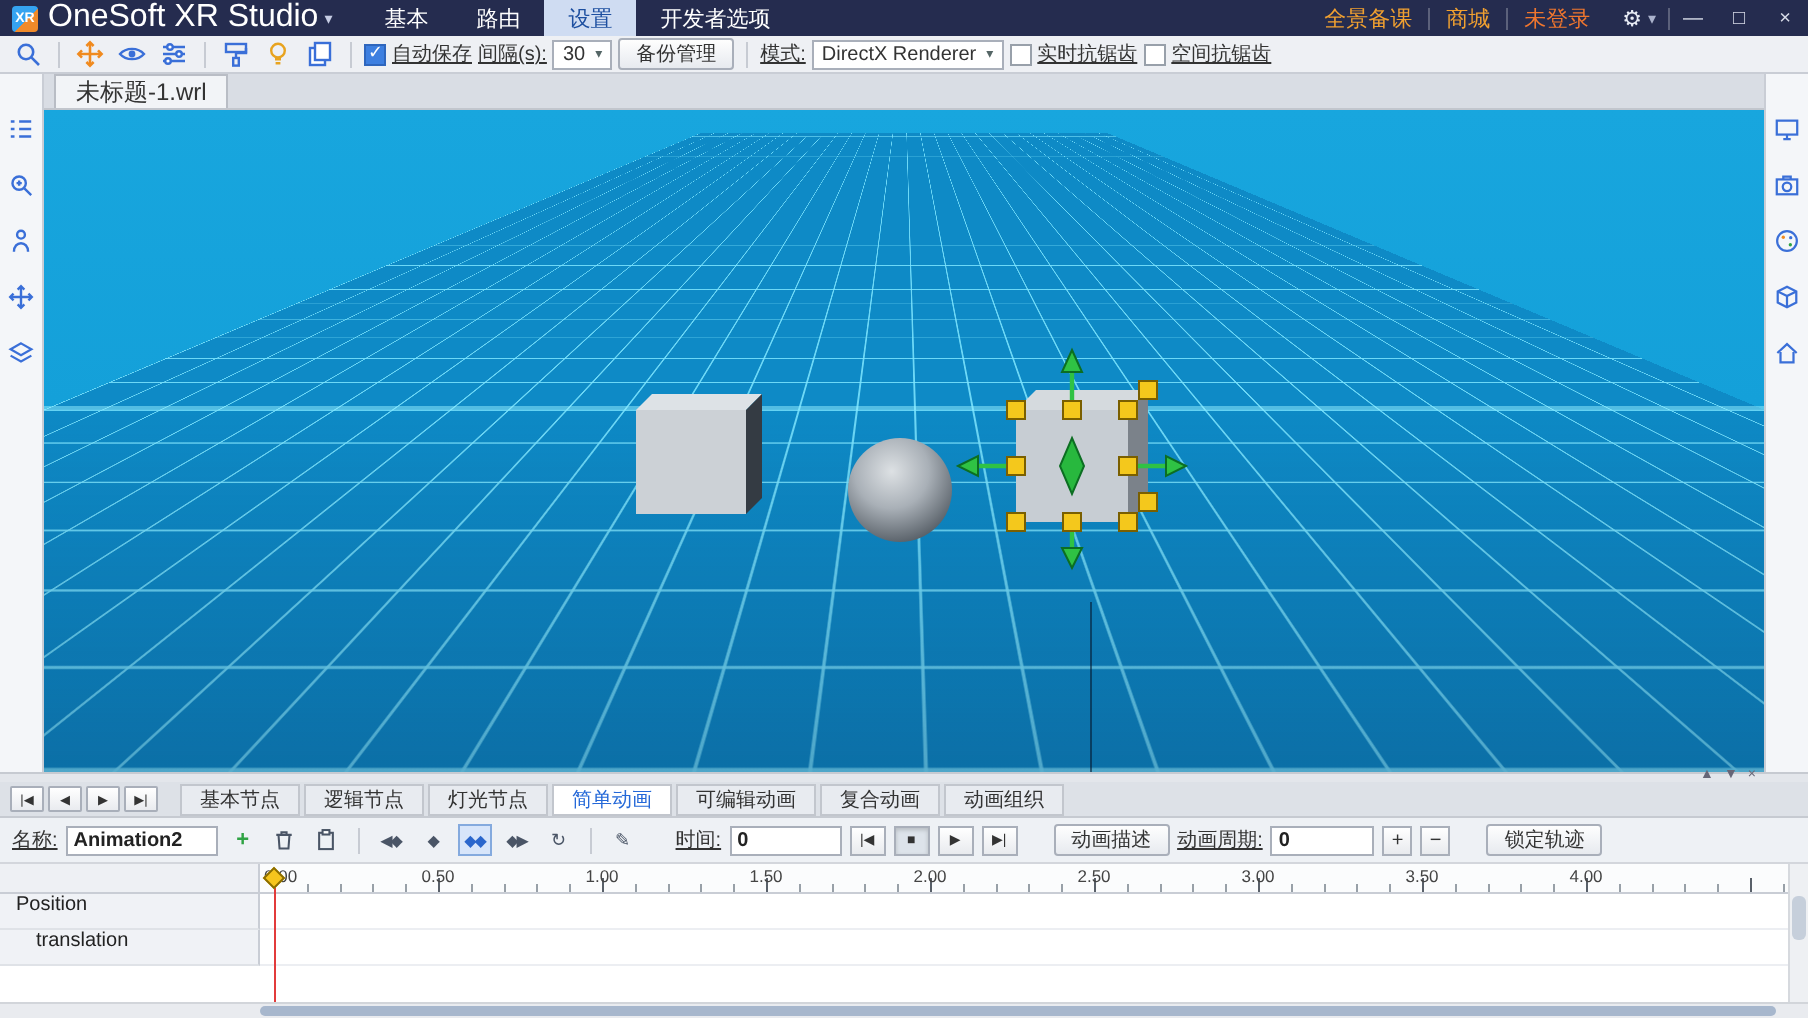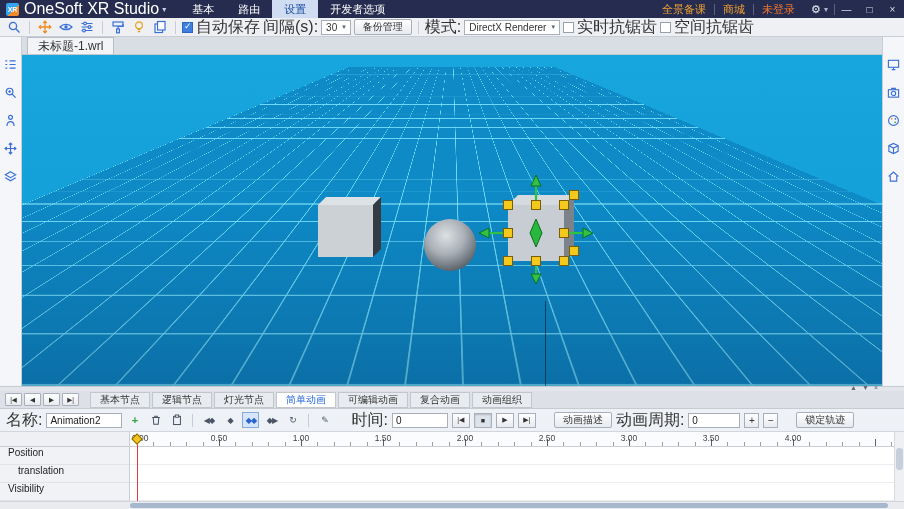--- a/index.html
+++ b/index.html
@@ -29,21 +29,21 @@
 
   
   .toolbar{position:absolute;top:18px;left:0;right:0;height:19px;background:#eef0f4;
            border-bottom:1px solid #c9cdd5;display:flex;align-items:center;padding:0 5px;gap:3px;}
   .ticon{width:18px;height:16px;display:flex;align-items:center;justify-content:center;flex:0 0 auto;}
   .tsep{width:1px;height:13px;background:#c7cbd3;margin:0 3px;flex:0 0 auto;}
   .chk-row{display:flex;align-items:center;gap:3px;white-space:nowrap;}
   .chk{width:11px;height:11px;border:1px solid #98a0aa;background:#fff;position:relative;flex:0 0 auto;}
   .chk.checked{background:#3d7fe0;border-color:#2e66bd;}
   .chk.checked::after{content:"✓";position:absolute;left:1px;top:-2px;color:#fff;font-size:9px;}
-  .lbl{font-size:16px;color:#333;white-space:nowrap;}
+  .lbl{font-size:10px;color:#333;white-space:nowrap;text-decoration:underline;}
   .select{height:15px;background:#fff;border:1px solid #a9afba;display:flex;align-items:center;
           padding:0 4px;font-size:10px;gap:5px;white-space:nowrap;}
   .sel-caret{font-size:7px;color:#566;}
   .btn{height:16px;border:1px solid #a9afba;background:linear-gradient(#fefefe,#e7eaef);
        border-radius:2px;padding:0 8px;display:flex;align-items:center;font-size:10px;white-space:nowrap;}
 
   
   .left-rail,.right-rail{position:absolute;top:37px;bottom:123px;width:22px;background:#f4f6f9;
         display:flex;flex-direction:column;align-items:center;padding-top:20px;gap:13px;}
   .left-rail{left:0;border-right:1px solid #c9cdd5;}
@@ -86,21 +86,21 @@
   .mini-btn{width:17px;height:13px;border:1px solid #a9afba;background:linear-gradient(#fff,#e9ebef);
             font-size:6.5px;display:flex;align-items:center;justify-content:center;color:#333;border-radius:1px;}
   .mini-btn.grp-end{margin-right:9px;}
   .btab{height:16px;padding:0 9px;border:1px solid #c2c6cd;background:#e8ebf0;display:flex;
         align-items:center;font-size:10px;color:#333;white-space:nowrap;}
   .btab.active{background:#ffffff;color:#2468d8;}
 
   .anim-controls{position:absolute;top:23px;left:0;right:0;height:23px;background:#eef1f5;
                  border-bottom:1px solid #d3d6dc;display:flex;align-items:center;gap:4px;padding:0 6px;}
   .tinput{height:15px;border:1px solid #a9afba;background:#fff;font-size:10px;padding:0 3px;
-          font-family:"Liberation Sans",sans-serif;color:#222;}
+          font-family:"Liberation Sans",sans-serif;color:#222;font-weight:bold;}
   .in-name{width:76px;} .in-time{width:56px;} .in-period{width:52px;}
   .icon-btn{width:17px;height:16px;display:flex;align-items:center;justify-content:center;
             border:1px solid transparent;font-size:9px;color:#4a5566;flex:0 0 auto;}
   .icon-btn.green{color:#2fa344;font-size:11px;font-weight:bold;}
   .icon-btn.active{background:#d7e5fa;border-color:#84aade;color:#2a66cc;}
   .kf{font-size:8px;letter-spacing:-1px;}
   .tp-btn{width:18px;height:15px;border:1px solid #a9afba;background:linear-gradient(#fff,#e8eaee);
           display:flex;align-items:center;justify-content:center;font-size:7px;color:#333;flex:0 0 auto;}
   .tp-btn.pressed{background:#dde3ea;box-shadow:inset 0 1px 2px rgba(0,0,0,.18);}
   .pm-btn{width:15px;height:15px;border:1px solid #a9afba;background:linear-gradient(#fff,#e8eaee);
@@ -475,26 +475,20 @@
             <span>Position</span>
           </div>
         <div class="tlane"></div>
       </div>
       <div class="trow indent">
         <div class="tlabel">
             <span>translation</span>
           </div>
         <div class="tlane"></div>
       </div>
-      <div class="trow">
-        <div class="tlabel">
-            <span>Visibility</span>
-          </div>
-        <div class="tlane"></div>
-      </div>
     </div>
     <div class="kf-diamond"></div>
     <div class="playhead"></div>
     <div class="vscroll">
       <div class="vthumb"></div>
     </div>
   </div>
 
   <div class="hscroll">
     <div class="hthumb"></div>

